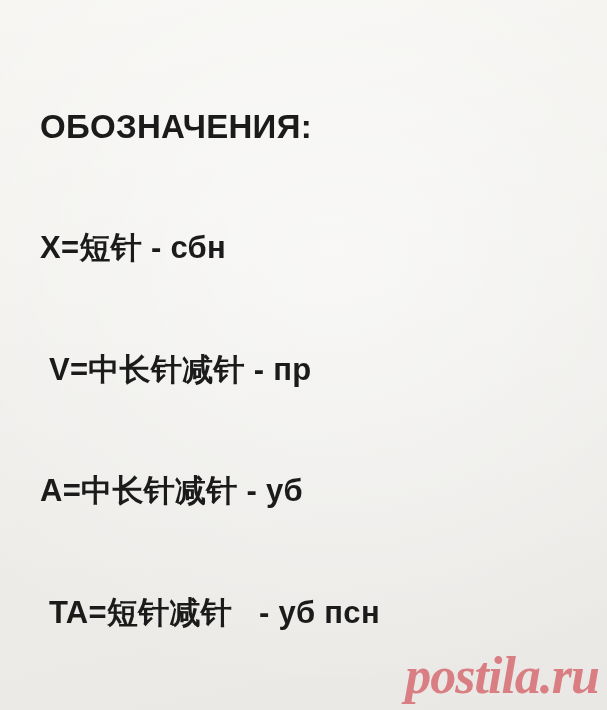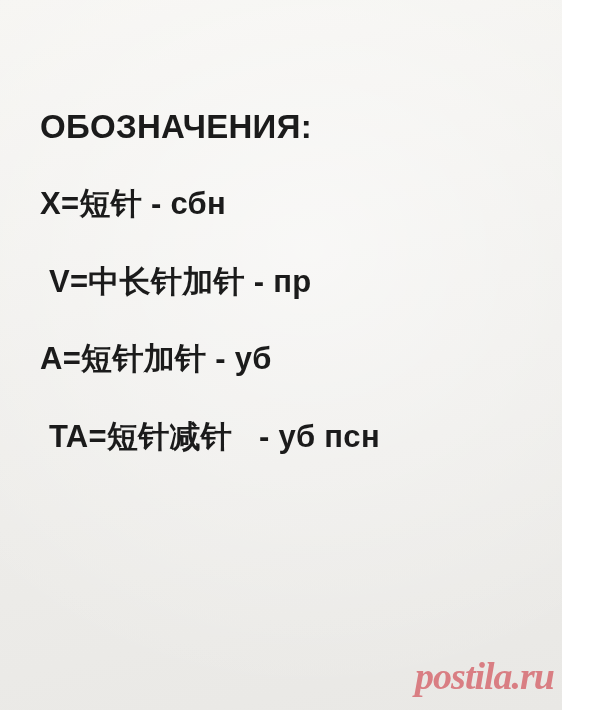--- a/index.html
+++ b/index.html
@@ -4,21 +4,21 @@
 <style>
   html, body {
     margin: 0;
     padding: 0;
     width: 607px;
     height: 710px;
     overflow: hidden;
   }
   .paper {
     position: relative;
-    width: 562px;
+    width: 607px;
     height: 710px;
     background:
       radial-gradient(ellipse 120% 90% at 55% 35%, rgba(255,255,255,0.55), rgba(255,255,255,0) 70%),
       linear-gradient(168deg, #f6f5f2 0%, #efeeeb 45%, #e9e8e5 100%);
   }
   .content {
     position: absolute;
     left: 40px;
     top: 70px;
     color: #1b1b1b;
@@ -27,43 +27,44 @@
     white-space: pre;
     letter-spacing: 0.3px;
   }
   .title {
     font-size: 33px;
     line-height: 41.4px;
   }
   .line {
     font-size: 31px;
     line-height: 41.4px;
+    margin-top: 44px;
   }
   .watermark {
     position: absolute;
     right: 8px;
     bottom: 8px;
     color: #d97e83;
     font-family: "Liberation Serif", "DejaVu Serif", serif;
     font-style: italic;
     font-weight: bold;
-    font-size: 38px;
+    font-size: 52px;
     line-height: 52px;
     letter-spacing: -1px;
   }
 </style>
 </head>
 <body>
 
 <div class="paper">
   <div class="content">
     <div class="title">ОБОЗНАЧЕНИЯ:</div>
     <div class="line">X=短针 - сбн</div>
-    <div class="line"> V=中长针加针 - пр</div>
-    <div class="line">A=短针加针 - уб</div>
+    <div class="line"> V=中长针减针 - пр</div>
+    <div class="line">A=中长针减针 - уб</div>
     <div class="line"> TA=短针减针   - уб псн</div>
     
     
     
     
     
     
   </div>
   <div class="watermark">postila.ru</div>
 </div>

